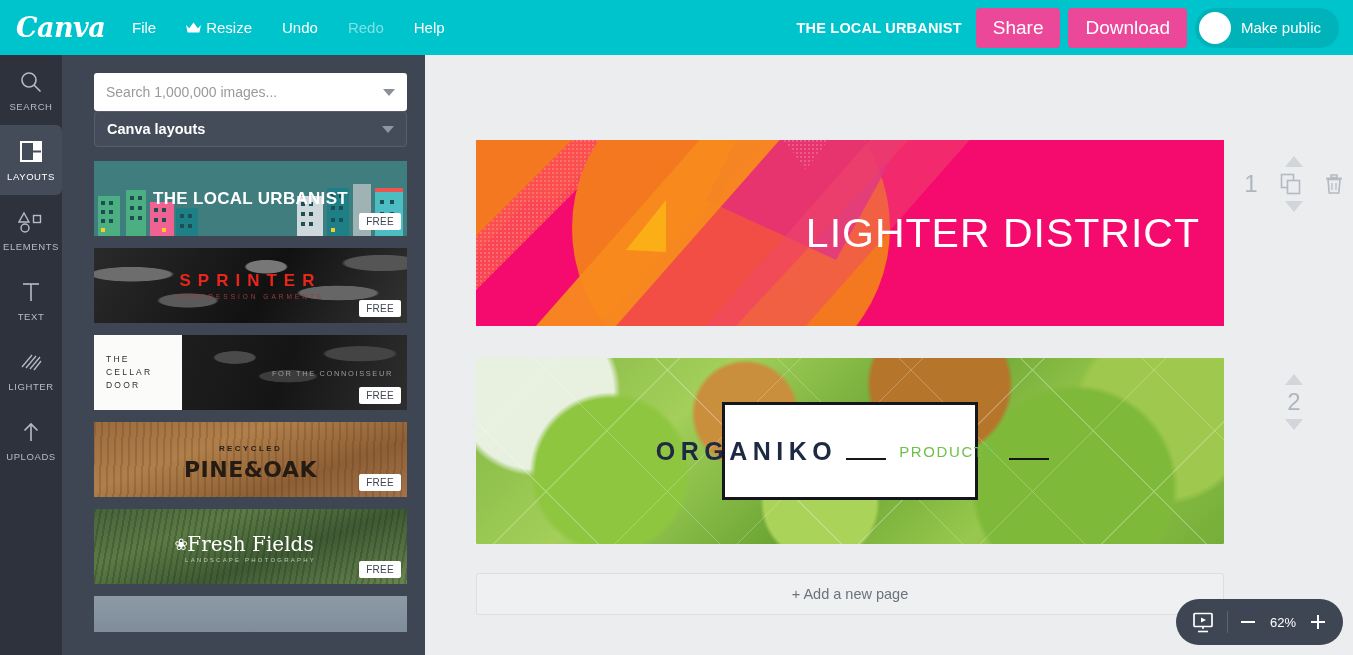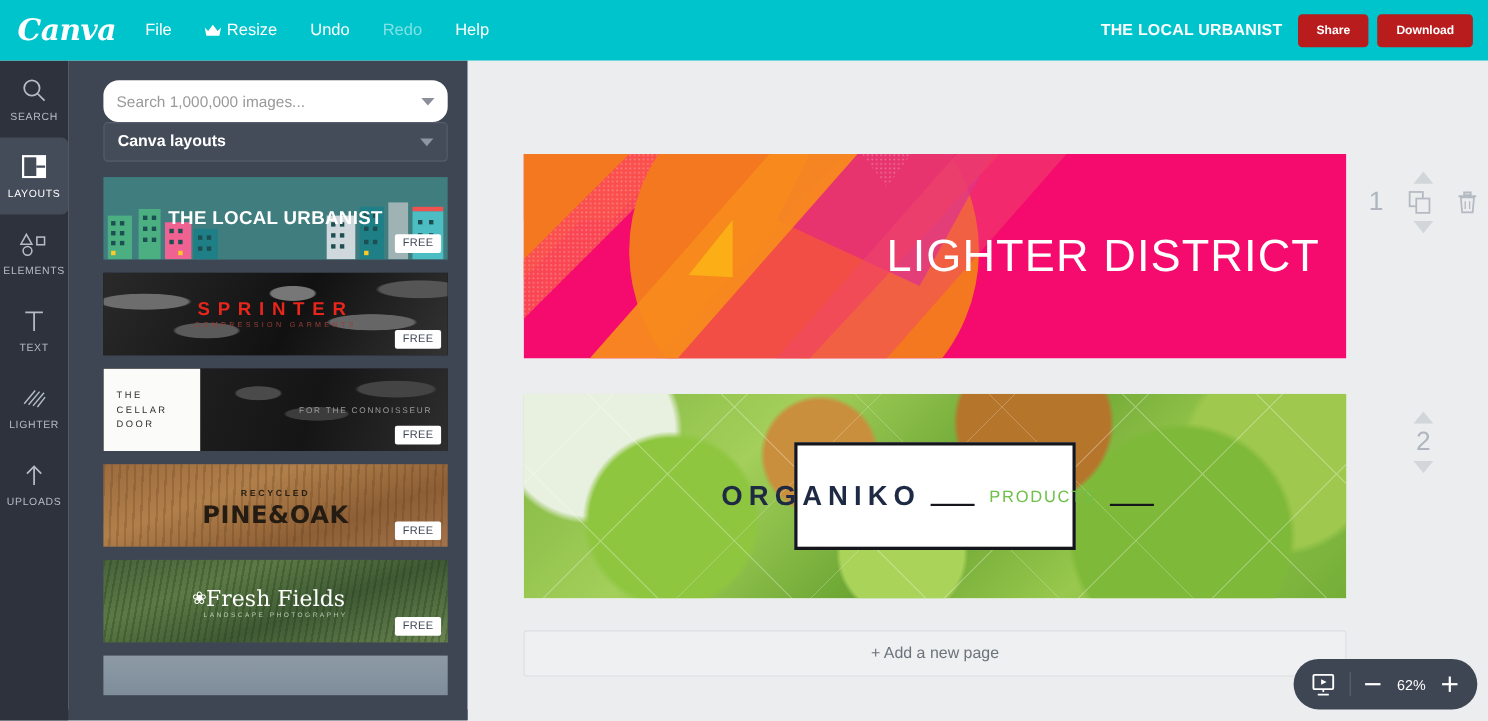--- a/index.html
+++ b/index.html
@@ -32,23 +32,23 @@
   .crown svg { display: block; }
 
   .top-right {
     margin-left: auto; display: flex; align-items: center; gap: 8px; padding-right: 14px;
   }
   .doc-title {
     color: #fff; font-size: 14.5px; font-weight: bold; letter-spacing: 0.2px;
     margin-right: 6px; white-space: nowrap;
   }
   .tbtn {
-    background: #b91c1c; color: #fff; border: none; border-radius: 4px;
-    font-size: 11px; padding: 9px 17px; cursor: pointer;
-    font-family: "Liberation Sans", sans-serif; white-space: nowrap; font-weight: bold;
+    background: #ec4899; color: #fff; border: none; border-radius: 4px;
+    font-size: 19px; padding: 9px 17px; cursor: pointer;
+    font-family: "Liberation Sans", sans-serif; white-space: nowrap;
   }
   .makepublic {
     background: #00b3ba; border-radius: 22px; height: 40px;
     display: flex; align-items: center; padding: 0 18px 0 4px; cursor: pointer; gap: 10px;
   }
   .toggle-knob {
     width: 32px; height: 32px; border-radius: 50%; background: #fff; flex: 0 0 32px;
   }
   .makepublic span { color: #fff; font-size: 15px; white-space: nowrap; }
 
@@ -67,21 +67,21 @@
   .rail-item.active { background: #454c59; color: #ffffff; border-radius: 0 6px 6px 0; }
   .rail-item.active .lbl { color: #fff; }
 
   
   .panel {
     position: absolute; top: 55px; left: 62px; width: 363px; height: 600px;
     background: #3e4553; z-index: 20; overflow: hidden;
   }
   .search-wrap { padding: 18px 18px 0 32px; }
   .search-box {
-    position: relative; background: #fff; border-radius: 14px; height: 38px;
+    position: relative; background: #fff; border-radius: 3px; height: 38px;
     display: flex; align-items: center; padding: 0 12px;
   }
   .search-box input {
     border: none; outline: none; font-size: 14px; color: #5a5a5a;
     flex: 1; background: transparent; font-family: "Liberation Sans", sans-serif;
   }
   .search-box input::placeholder { color: #9a9a9a; }
   .caret { width: 0; height: 0; border-left: 6px solid transparent; border-right: 6px solid transparent; }
   .caret.dark { border-top: 7px solid #8a8f99; }
   .caret.light { border-top: 7px solid #8f96a3; }
@@ -284,20 +284,24 @@
       </div>
       <div class="menu-item">
         <span>Help</span>
       </div>
     </div>
 
     <div class="top-right">
       <div class="doc-title">THE LOCAL URBANIST</div>
       <button class="tbtn">Share</button>
       <button class="tbtn">Download</button>
+      <div class="makepublic">
+        <div class="toggle-knob"></div>
+        <span>Make public</span>
+      </div>
     </div>
   </div>
 
   <div class="rail">
 
     <div class="rail-item">
       <span class="glyph">
         <svg width="22" height="22" viewBox="0 0 22 22">
             <circle cx="9" cy="9" r="7" fill="none" stroke="#b6bcc6" stroke-width="1.6"></circle>
             <line x1="14" y1="14" x2="20.5" y2="20.5" stroke="#b6bcc6" stroke-width="1.6"></line>

